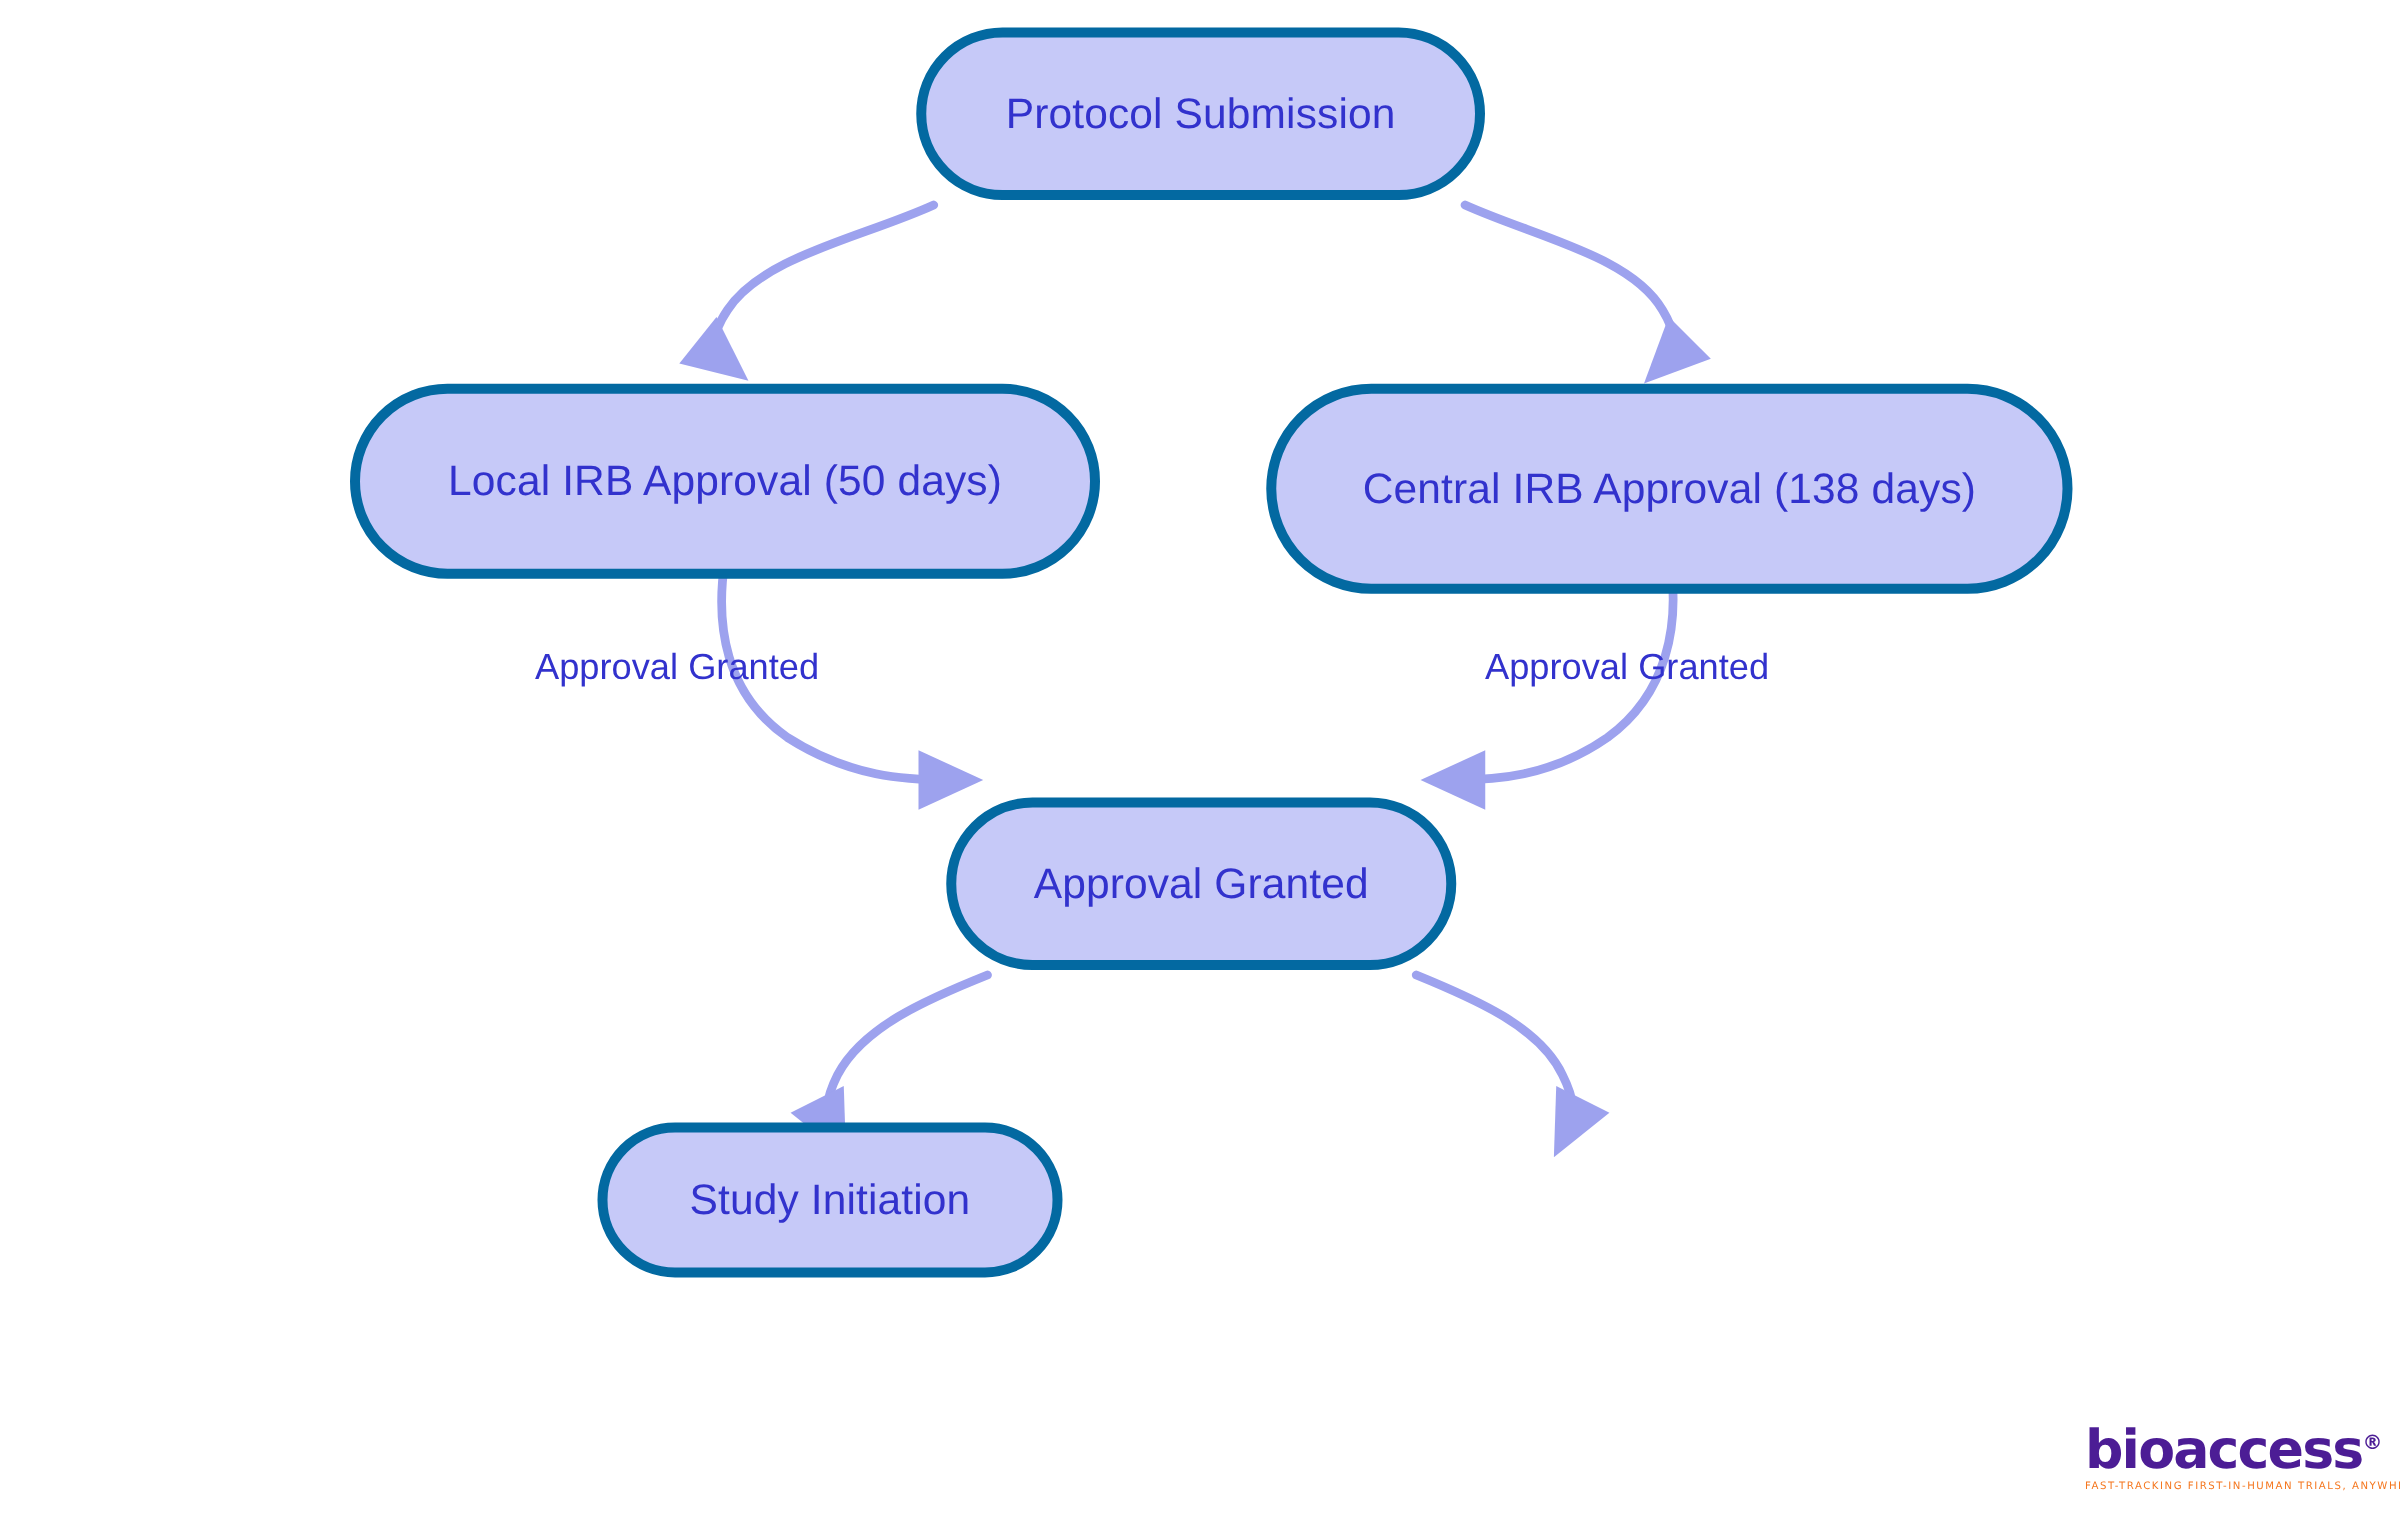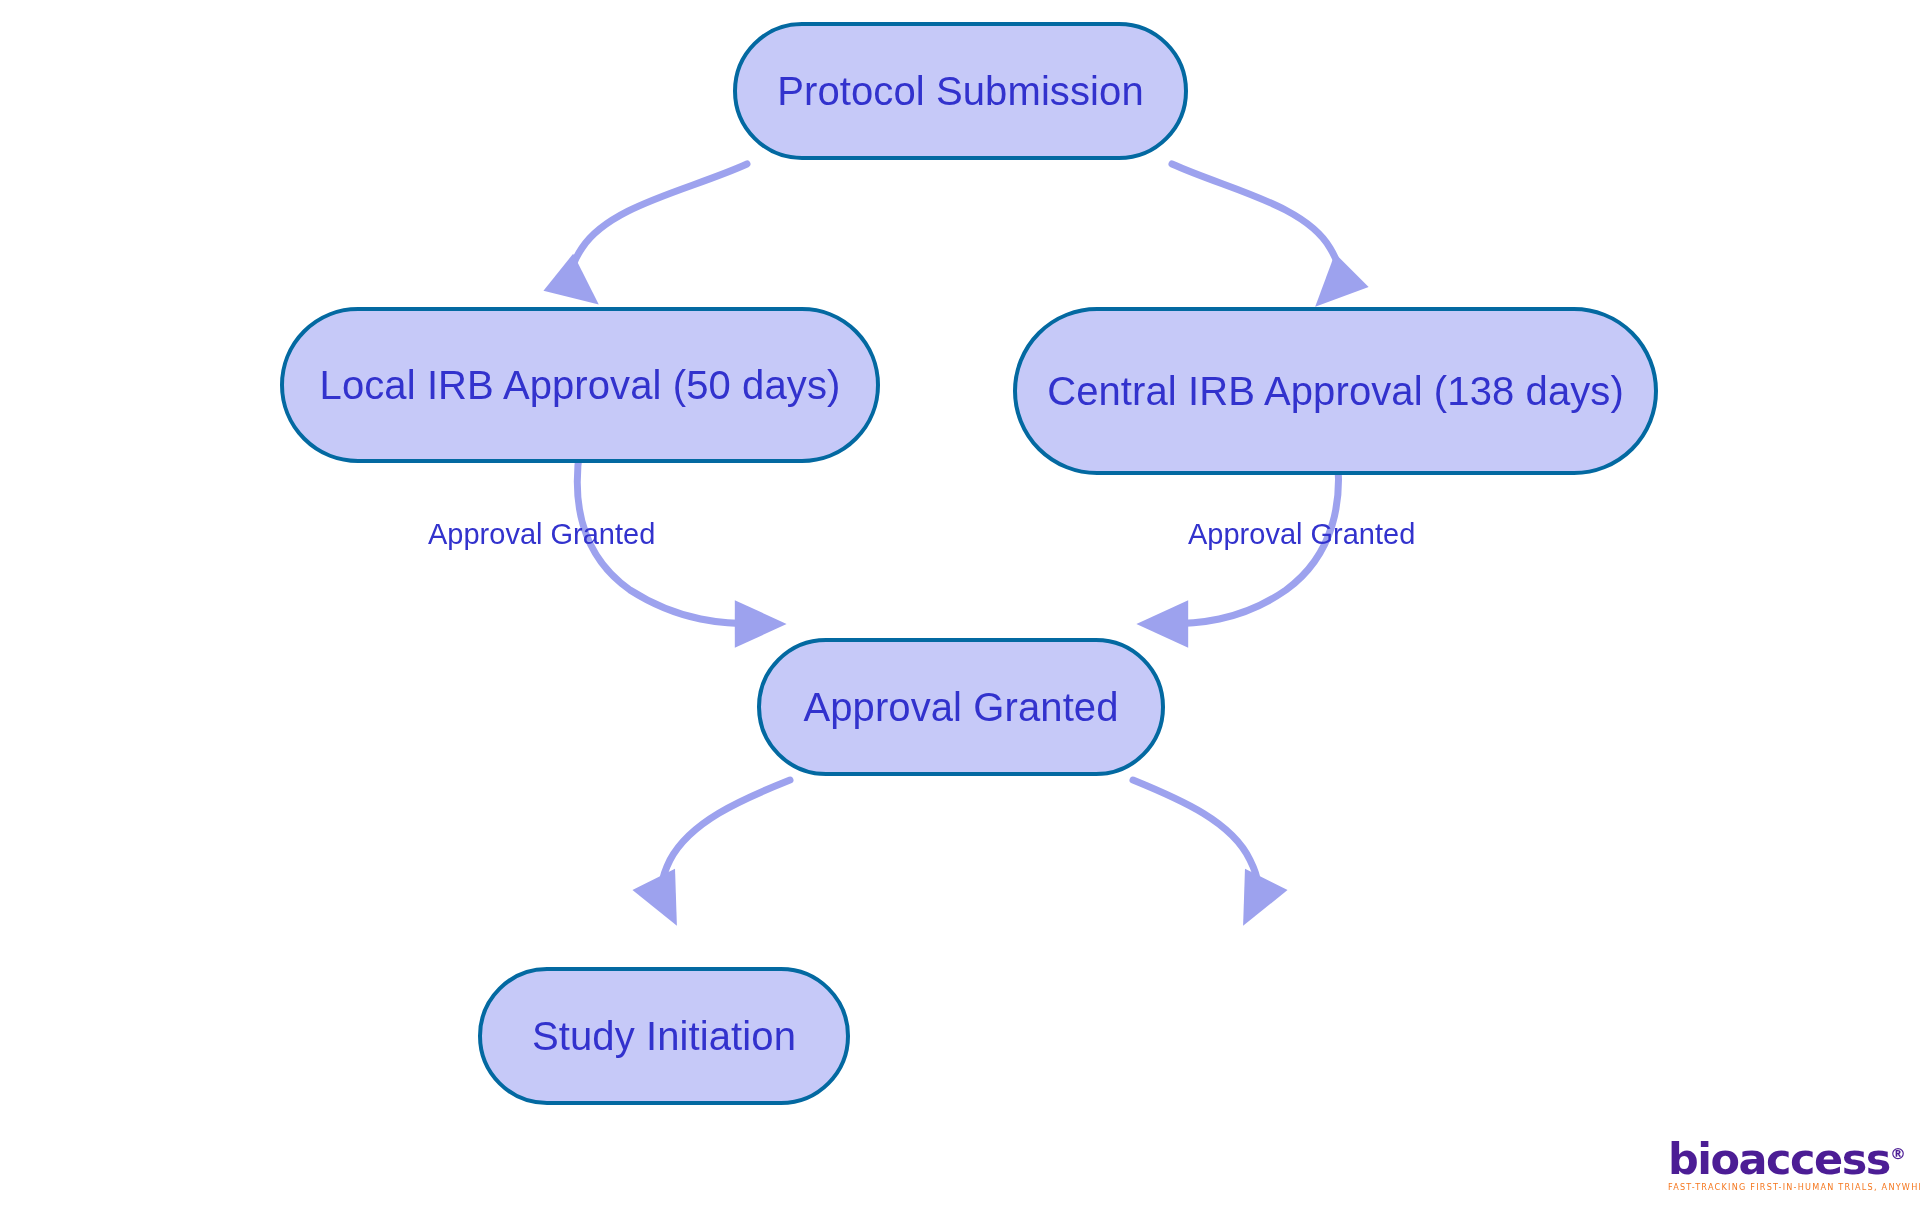--- a/index.html
+++ b/index.html
@@ -27,28 +27,28 @@
     left: 0; top: 0;
     width: 1920px;
     height: 1215px;
     pointer-events: none;
   }
 
   .node {
     position: absolute;
     box-sizing: border-box;
     background: #c6c9f8;
-    border: 4px solid #0369a1;
+    border: 8px solid #0369a1;
     border-radius: 999px;
     display: flex;
     align-items: center;
     justify-content: center;
     color: #3232cd;
     font-family: "Liberation Sans", sans-serif;
-    font-size: 40px;
+    font-size: 34px;
     font-weight: 400;
     letter-spacing: 0.1px;
     white-space: nowrap;
     user-select: none;
   }
 
   .edge-label {
     position: absolute;
     color: #3232cd;
     font-family: "Liberation Sans", sans-serif;
@@ -56,21 +56,21 @@
     white-space: nowrap;
     user-select: none;
     background: transparent;
   }
 
   
   #node-protocol-submission { left: 733px; top: 22px;  width: 455px; height: 138px; }
   #node-local-irb           { left: 280px; top: 307px; width: 600px; height: 156px; }
   #node-central-irb         { left: 1013px; top: 307px; width: 645px; height: 168px; }
   #node-approval-granted    { left: 757px; top: 638px; width: 408px; height: 138px; }
-  #node-study-initiation    { left: 478px; top: 967px; width: 372px; height: 138px; }
+  #node-study-initiation    { left: 478px; top: 898px; width: 372px; height: 124px; }
   #node-median-duration     { left: 982px; top: 921px; width: 545px; height: 138px; }
 
   #label-left-approval  { left: 428px;  top: 518px; }
   #label-right-approval { left: 1188px; top: 518px; }
 
   
   #brand-logo {
     position: absolute;
     left: 1668px;
     top: 1132px;

